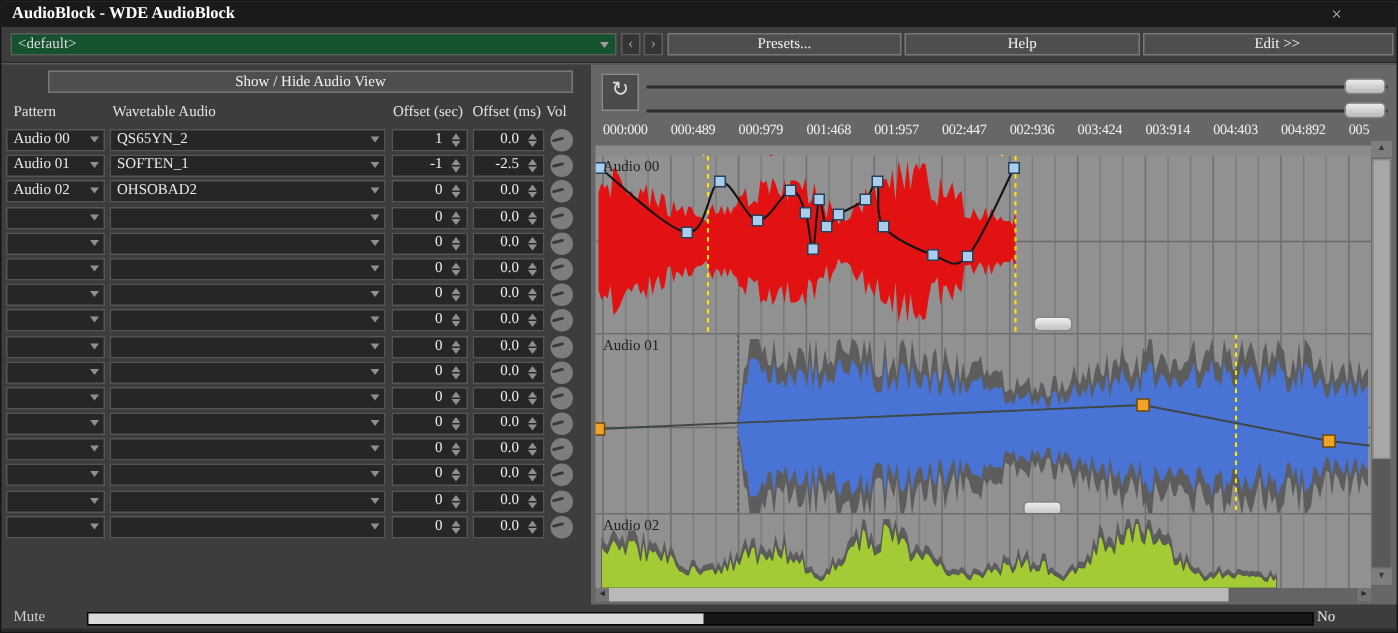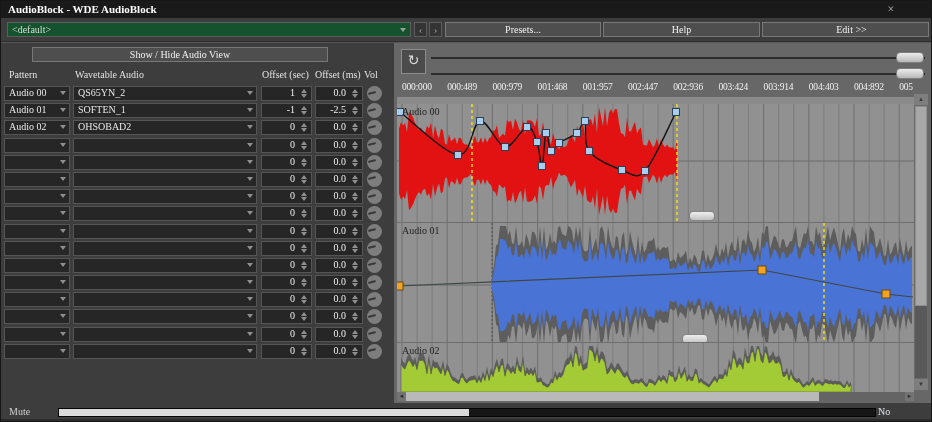--- a/index.html
+++ b/index.html
@@ -25,21 +25,21 @@
     text-align:center;box-sizing:border-box;}
   #presets{left:444px;top:21px;width:156px;height:15px;}
   #help{left:602px;top:21px;width:157px;height:15px;}
   #edit{left:761px;top:21px;width:167px;height:15px;padding-left:12px;}
   #groove{left:0;top:40px;width:100%;height:0;border-top:1px solid #2d2d2d;border-bottom:1px solid #575757;}
 
   
   #rightbg{left:393px;top:42px;width:539px;height:360px;background:#676767;}
 
   
-  #toggle{left:31px;top:46px;width:296px;height:15px;}
+  #toggle{left:31px;top:46px;width:350px;height:15px;}
   .hdr{top:68px;font-size:10px;color:#e2e2e2;white-space:nowrap;}
   #hdr0{left:8px;}#hdr1{left:74px;}#hdr2{left:261px;}#hdr3{left:314px;}#hdr4{left:363px;}
   #rows{left:3px;top:85px;width:388px;}
   .row{position:relative;height:15px;margin-bottom:2.2px;}
   .dd{position:absolute;top:0;background:#262626;border:1px solid #555;height:15px;box-sizing:border-box;
     color:#e8e8e8;font-size:10px;line-height:12px;padding-left:4px;white-space:nowrap;overflow:hidden;}
   .dd .caret{top:4px;right:3px;border-top-color:#8f8f8f;}
   .dd.pat{left:0;width:66px;}
   .dd.wav{left:69px;width:184px;}
   .spin{position:absolute;top:0;background:#262626;border:1px solid #555;height:15px;box-sizing:border-box;

